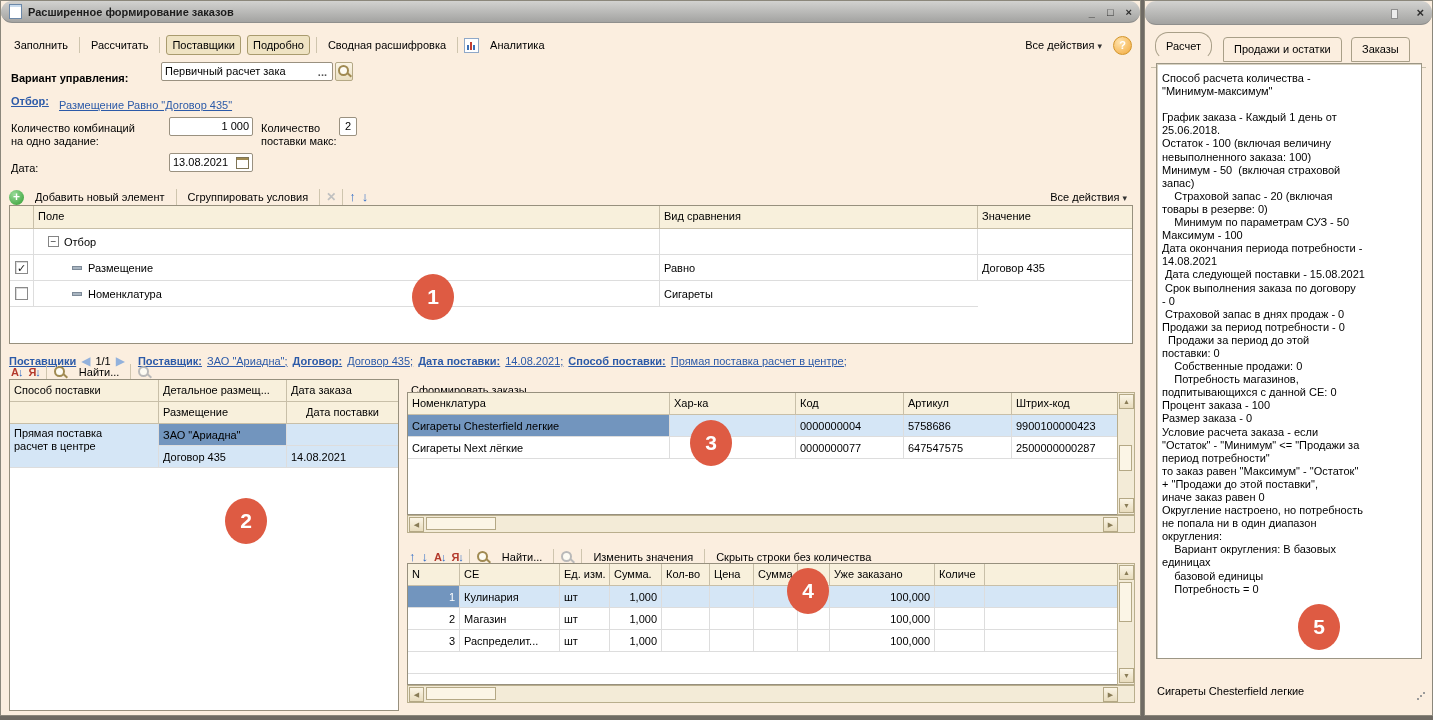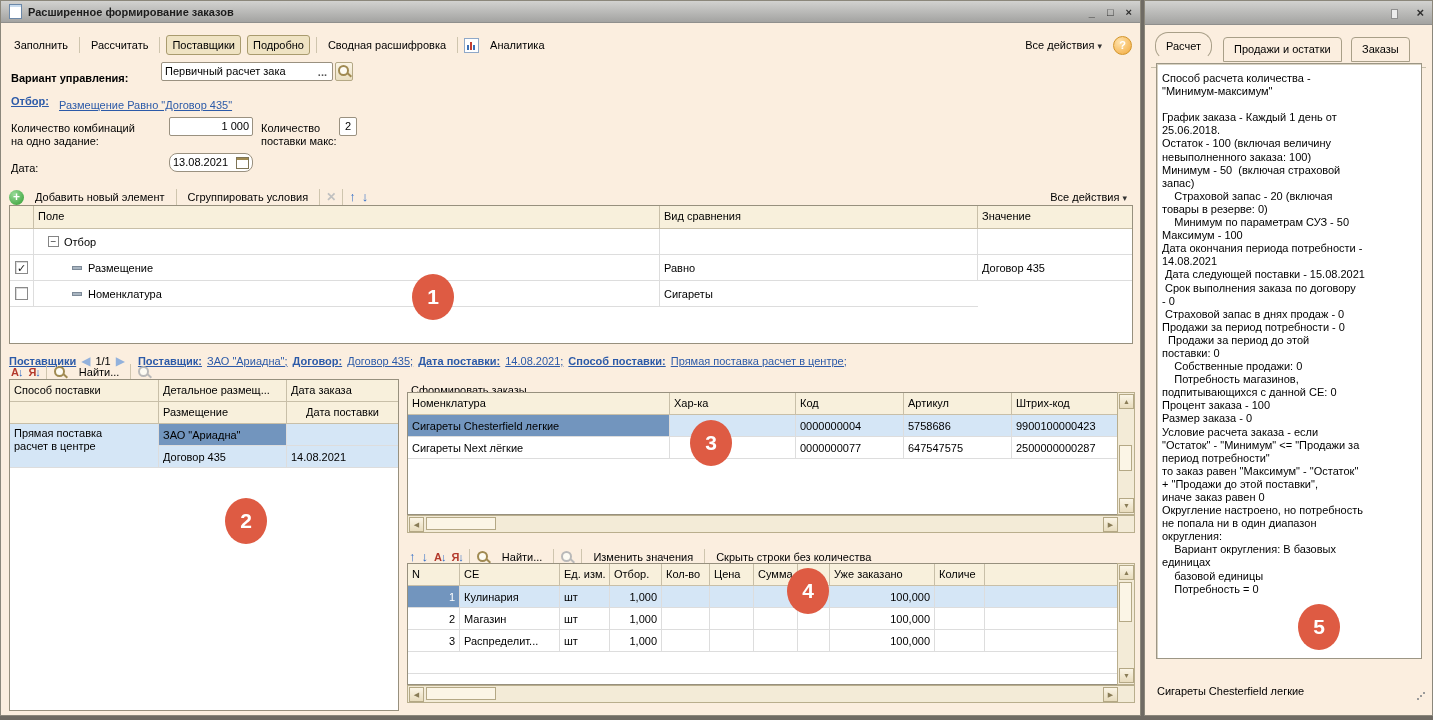--- a/index.html
+++ b/index.html
@@ -1,21 +1,21 @@
 <!DOCTYPE html>
 <html><head>
 <meta charset="utf-8">
 <style>
   html,body{margin:0;padding:0;}
   body{background:#6F6B64;font-family:"Liberation Sans",sans-serif;}
   #stage{position:relative;width:1433px;height:720px;background:#6F6B64;overflow:hidden;font-size:11px;color:#000;}
   .abs{position:absolute;margin-top:6px;}
   .win{position:absolute;background:#FBEEDF;border:1px solid #8B877B;box-sizing:border-box;}
   
-  .titlebar{position:absolute;left:0;top:0;right:0;height:22px;background:linear-gradient(#D2D2D0,#A3A3A1);display:flex;align-items:center;padding:0 8px;gap:6px;box-sizing:border-box;border-bottom:1px solid #8F8F8D;}
+  .titlebar{position:absolute;left:0;top:0;right:0;height:22px;background:linear-gradient(#D2D2D0,#A3A3A1);display:flex;align-items:center;padding:0 8px;gap:6px;box-sizing:border-box;border-bottom:1px solid #8F8F8D;border-radius:11px;}
   .title-text{font-weight:bold;color:#1c1c1c;white-space:nowrap;}
   .doc-icon{width:11px;height:13px;background:#fff;border:1px solid #6C88A8;box-shadow:inset 0 2px 0 #C9DCEF;flex:none;}
   .win-controls{margin-left:auto;display:flex;gap:12px;font-weight:bold;color:#2e2e2e;}
   .win-controls span{cursor:default;}
   
   .bar{display:flex;align-items:center;gap:6px;}
   .vsep{width:1px;height:16px;background:#CFC5AE;flex:none;}
   .tbtn{padding:3px 5px;white-space:nowrap;}
   .tbtn.pressed{background:#EFE3C3;border:1px solid #A99B6E;border-radius:3px;}
   .spacer{flex:1;}
@@ -123,21 +123,21 @@
     <div class="input num" style="left:168px;top:116px;width:84px;">
         <span class="val" style="text-align:right;">1 000</span>
       </div>
     <span class="abs lbl2" style="left:260px;top:115px;">Количество</span>
     <span class="abs lbl2" style="left:260px;top:128px;">поставки макс:</span>
     <div class="input" style="left:338px;top:116px;width:18px;justify-content:center;">
         <span>2</span>
       </div>
 
     <span class="abs lbl2" style="left:10px;top:155px;">Дата:</span>
-    <div class="input" style="left:168px;top:152px;width:84px;border-radius:8px;">
+    <div class="input" style="left:168px;top:152px;width:84px;">
       <span class="val">13.08.2021</span>
       <span class="cal-ico"></span>
     </div>
 
     <div class="bar abs" style="left:8px;top:180px;right:8px;height:20px;">
       <span class="plus-icon">+</span>
       <span class="tbtn">Добавить новый элемент</span>
       <span class="vsep"></span>
       <span class="tbtn">Сгруппировать условия</span>
       <span class="vsep"></span>
@@ -271,21 +271,21 @@
       <span class="vsep"></span>
       <span class="tbtn">Изменить значения</span>
       <span class="vsep"></span>
       <span class="tbtn">Скрыть строки без количества</span>
     </div>
 
     <div class="gridtbl" style="left:406px;top:562px;width:711px;height:122px;grid-template-columns:52px 100px 50px 52px 48px 44px 44px 32px 105px 50px 1fr;grid-auto-rows:22px;">
       <div class="hc">N</div>
       <div class="hc">СЕ</div>
       <div class="hc">Ед. изм.</div>
-      <div class="hc">Отбор.</div>
+      <div class="hc">Сумма.</div>
       <div class="hc">Кол-во</div>
       <div class="hc">Цена</div>
       <div class="hc">Сумма</div>
       <div class="hc">Ос...</div>
       <div class="hc">Уже заказано</div>
       <div class="hc">Количе</div>
       <div class="hc" style="border-right:none;"></div>
 
       <div class="dc selcell-light num" style="justify-content:flex-end;">1</div>
       <div class="dc selrow">Кулинария</div>

